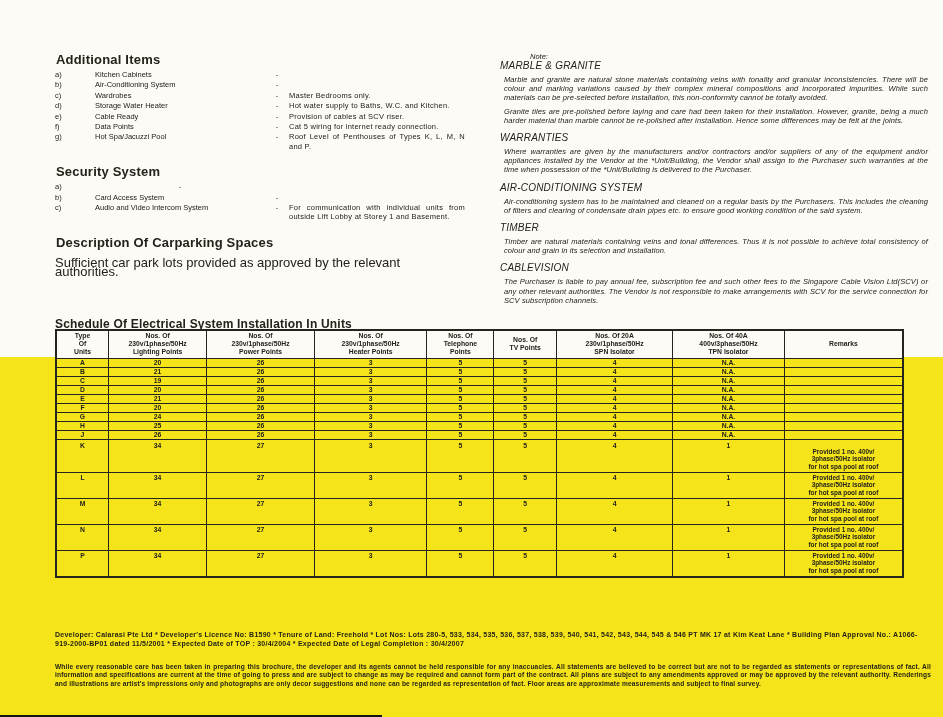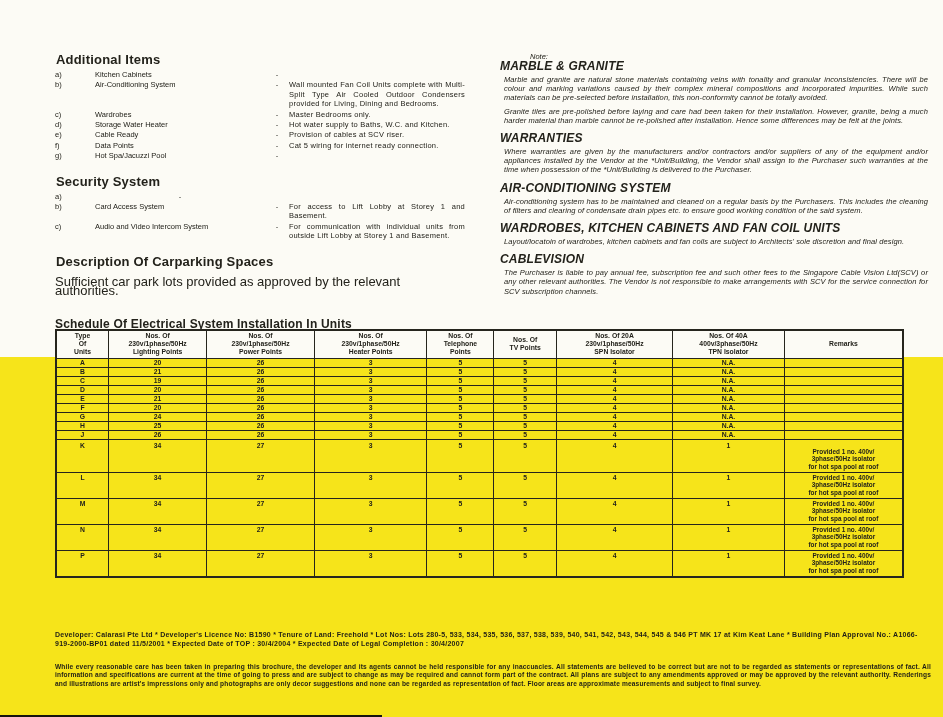--- a/index.html
+++ b/index.html
@@ -21,21 +21,21 @@
   .spec-row .lbl{font-size:7.5px;line-height:9.4px;}
   .spec-row .dash{font-size:7.5px;line-height:9.4px;text-align:center;}
   .spec-row .desc{font-size:7.5px;line-height:9.4px;text-align:justify;letter-spacing:.25px;}
   .mt14{margin-top:13px;}
   .carpark-body{font-size:13px;line-height:9.4px;margin-top:8px;}
 
   
   .right-col{position:absolute;left:500px;top:52px;width:432px;font-style:italic;}
   .note-label{font-size:7.5px;line-height:9px;margin:0;padding-left:30px;}
   .note-sec{margin:0 0 8px 0;}
-  .note-h{font-size:12px;font-weight:bold;line-height:10px;letter-spacing:.2px;}
+  .note-h{font-size:10px;font-weight:normal;line-height:10px;letter-spacing:.2px;}
   .note-sec p{margin:4px;font-size:7.5px;line-height:9.2px;text-align:justify;letter-spacing:.1px;}
 
   
   .table-title{position:absolute;left:55px;top:317px;font-size:12px;font-weight:bold;letter-spacing:.2px;}
   table.sched{position:absolute;left:55px;top:329px;width:849px;border-collapse:collapse;table-layout:fixed;}
   table.sched th{
     border:1px solid #26251d;background:#fcfbf5;
     font-size:6.8px;font-weight:bold;line-height:8.2px;
     text-align:center;vertical-align:middle;padding:1px 1px;
   }
@@ -72,21 +72,20 @@
   <div class="spec-list" id="additional-list">
       <div class="spec-row">
         <span class="k">a)</span>
         <span class="lbl">Kitchen Cabinets</span>
         <span class="dash">-</span>
       </div>
       <div class="spec-row">
         <span class="k">b)</span>
         <span class="lbl">Air-Conditioning System</span>
         <span class="dash">-</span>
-        <span class="desc">Wall mounted Fan Coil Units complete with Multi-Split Type Air Cooled Outdoor Condensers provided for Living, Dining and Bedrooms.</span>
       </div>
       <div class="spec-row">
         <span class="k">c)</span>
         <span class="lbl">Wardrobes</span>
         <span class="dash">-</span>
         <span class="desc">Master Bedrooms only.</span>
       </div>
       <div class="spec-row">
         <span class="k">d)</span>
         <span class="lbl">Storage Water Heater</span>
@@ -102,34 +101,34 @@
       <div class="spec-row">
         <span class="k">f)</span>
         <span class="lbl">Data Points</span>
         <span class="dash">-</span>
         <span class="desc">Cat 5 wiring for internet ready connection.</span>
       </div>
       <div class="spec-row">
         <span class="k">g)</span>
         <span class="lbl">Hot Spa/Jacuzzi Pool</span>
         <span class="dash">-</span>
+        <span class="desc">Roof Level of Penthouses of Types K, L, M, N and P.</span>
       </div>
     </div>
 
   <div class="sec-heading mt14">Security System</div>
   <div class="spec-list" id="security-list">
       <div class="spec-row">
         <span class="k">a)</span>
         <span class="dash">-</span>
       </div>
       <div class="spec-row">
         <span class="k">b)</span>
         <span class="lbl">Card Access System</span>
         <span class="dash">-</span>
-        <span class="desc">For access to Lift Lobby at Storey 1 and Basement.</span>
       </div>
       <div class="spec-row">
         <span class="k">c)</span>
         <span class="lbl">Audio and Video Intercom System</span>
         <span class="dash">-</span>
         <span class="desc">For communication with individual units from outside Lift Lobby at Storey 1 and Basement.</span>
       </div>
     </div>
 
   <div class="sec-heading mt14">Description Of Carparking Spaces</div>
@@ -146,22 +145,22 @@
       </div>
       <div class="note-sec">
         <div class="note-h">WARRANTIES</div>
         <p>Where warranties are given by the manufacturers and/or contractors and/or suppliers of any of the equipment and/or appliances installed by the Vendor at the *Unit/Building, the Vendor shall assign to the Purchaser such warranties at the time when possession of the *Unit/Building is delivered to the Purchaser.</p>
       </div>
       <div class="note-sec">
         <div class="note-h">AIR-CONDITIONING SYSTEM</div>
         <p>Air-conditioning system has to be maintained and cleaned on a regular basis by the Purchasers. This includes the cleaning of filters and clearing of condensate drain pipes etc. to ensure good working condition of the said system.</p>
       </div>
       <div class="note-sec">
-        <div class="note-h">WARDROBES, KITCHEN CABINETS AND FAN COIL UNITS</div>
-        <p>Layout/locatoin of wardrobes, kitchen cabinets and fan coils are subject to Architects' sole discretion and final design.</p>
+        <div class="note-h">TIMBER</div>
+        <p>Timber are natural materials containing veins and tonal differences. Thus it is not possible to achieve total consistency of colour and grain in its selection and installation.</p>
       </div>
       <div class="note-sec">
         <div class="note-h">CABLEVISION</div>
         <p>The Purchaser is liable to pay annual fee, subscription fee and such other fees to the Singapore Cable Vision Ltd(SCV) or any other relevant authorities. The Vendor is not responsible to make arrangements with SCV for the service connection for SCV subscription channels.</p>
       </div>
     </div>
 </div>
 
 <div class="table-title">Schedule Of  Electrical System Installation In Units</div>
 <table class="sched" id="sched-table">

